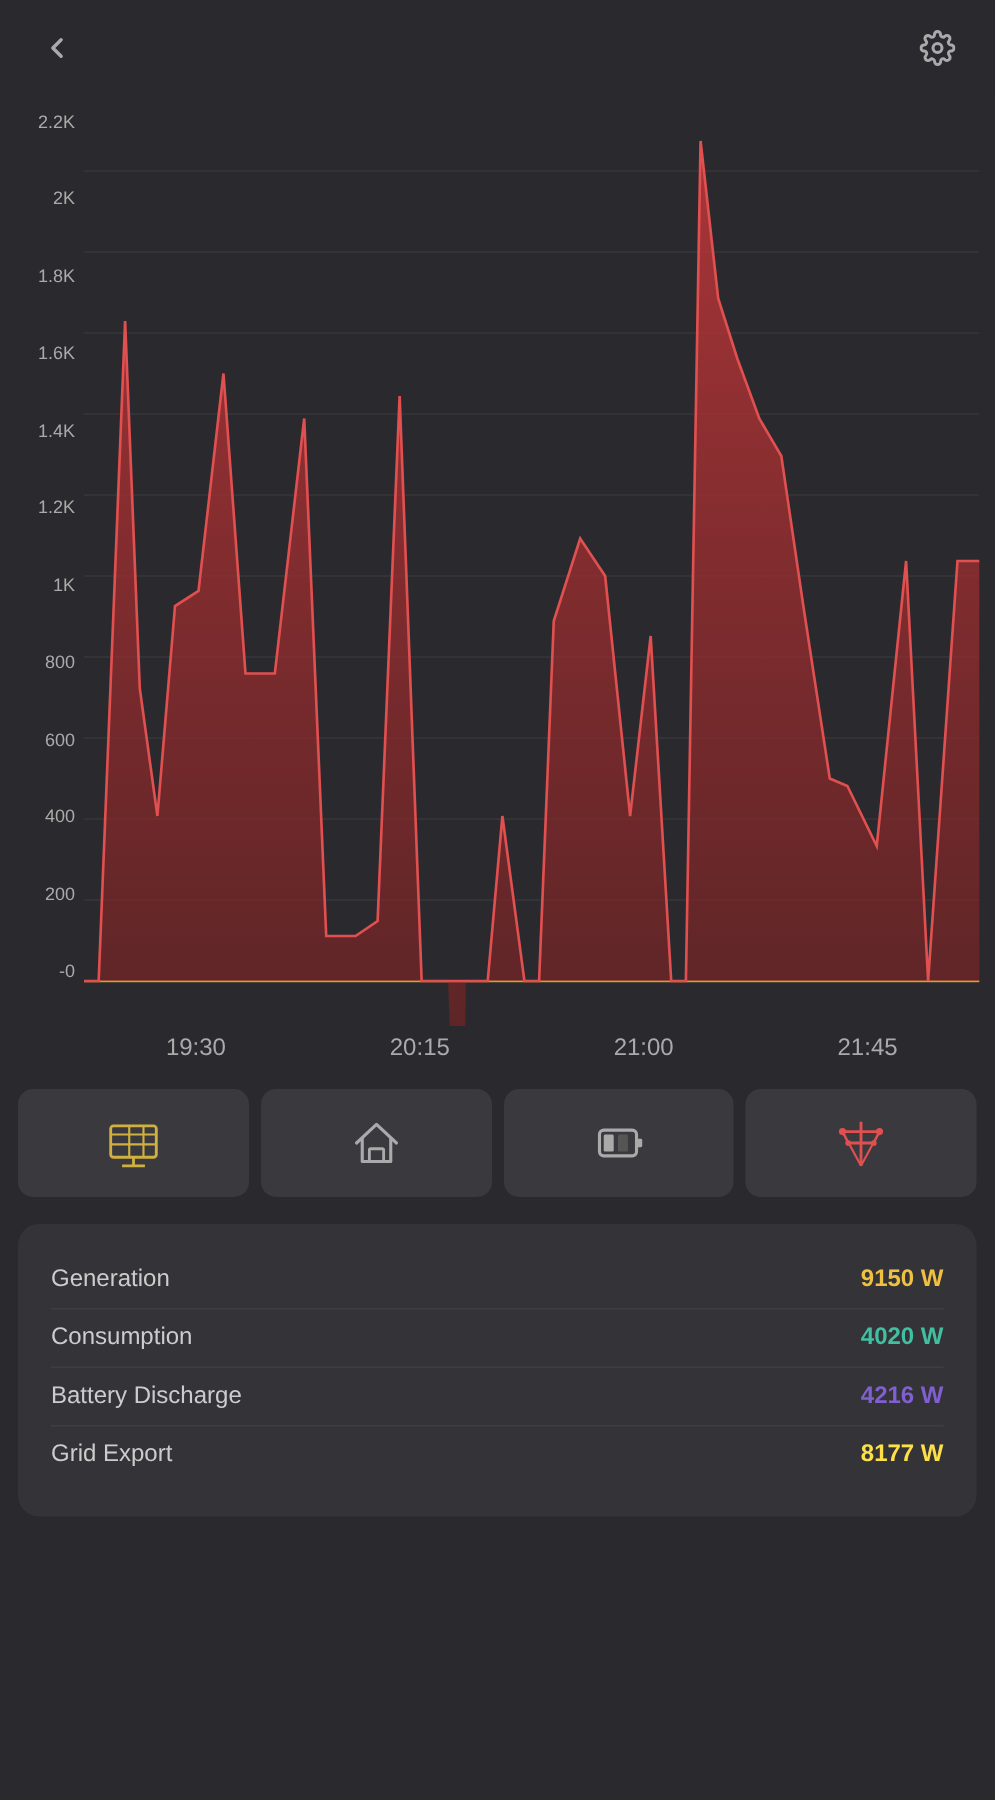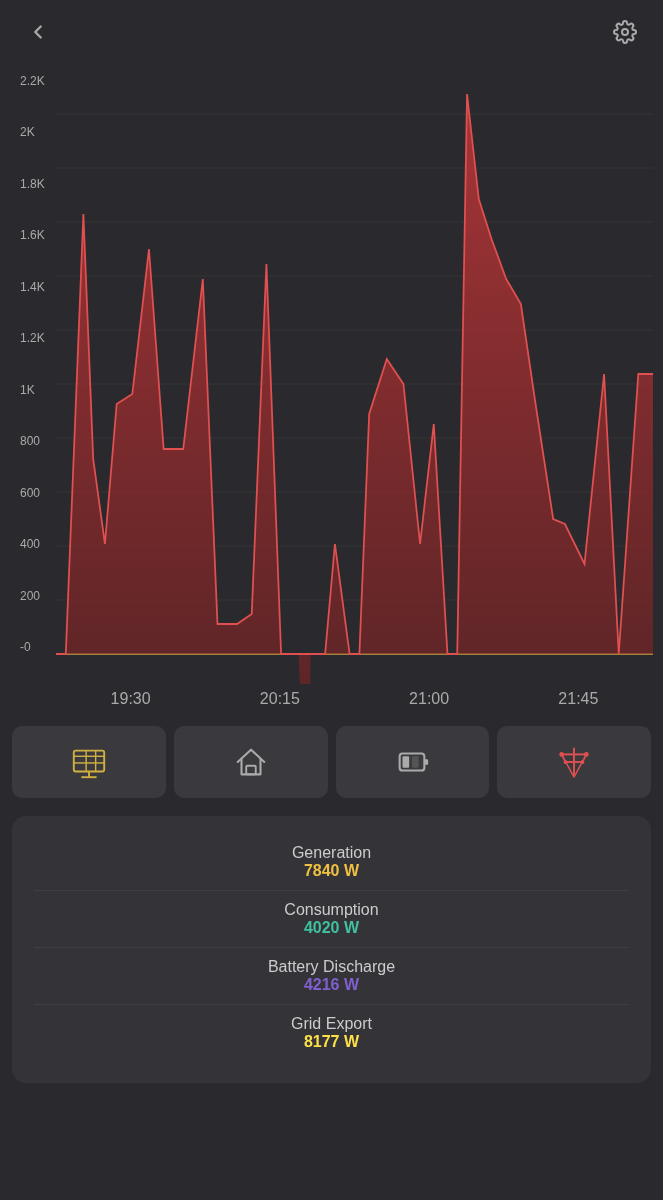--- a/index.html
+++ b/index.html
@@ -47,20 +47,21 @@
     .chart-wrapper {
       display: flex;
       flex-direction: row;
     }
 
     .y-axis {
       display: flex;
       flex-direction: column;
       justify-content: space-between;
       padding: 10px 6px 30px 10px;
+      text-align: right;
       font-size: 12px;
       color: #aaa;
       width: 46px;
       flex-shrink: 0;
     }
 
     .chart-area {
       flex: 1;
       position: relative;
     }
@@ -115,21 +116,20 @@
       font-weight: 600;
       color: #fff;
       margin-bottom: 18px;
     }
     .stat-row {
       display: flex;
       justify-content: space-between;
       align-items: center;
       padding: 10px 0;
       border-bottom: 1px solid #3e3e44;
-      flex-direction: column;
     }
     .stat-row:last-child {
       border-bottom: none;
     }
     .stat-label {
       font-size: 16px;
       color: #ccc;
     }
     .stat-value {
       font-size: 16px;
@@ -354,21 +354,21 @@
       <circle cx="11" cy="20" r="2" fill="#e05050"></circle>
       <circle cx="29" cy="20" r="2" fill="#e05050"></circle>
     </svg>
   </div>
 </div>
 
 <div class="stats-panel">
 
   <div class="stat-row">
     <span class="stat-label">Generation</span>
-    <span class="stat-value color-yellow">7840 W</span>
+    <span class="stat-value color-yellow">9150 W</span>
   </div>
   <div class="stat-row">
     <span class="stat-label">Consumption</span>
     <span class="stat-value color-teal">4020 W</span>
   </div>
   <div class="stat-row">
     <span class="stat-label">Battery Discharge</span>
     <span class="stat-value color-purple">4216 W</span>
   </div>
   <div class="stat-row">

